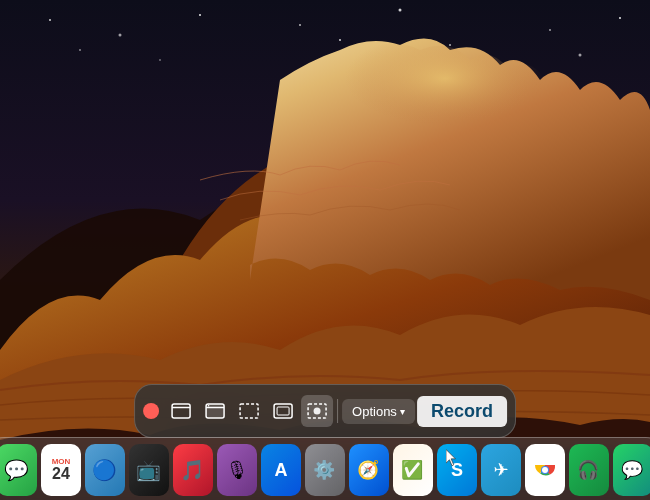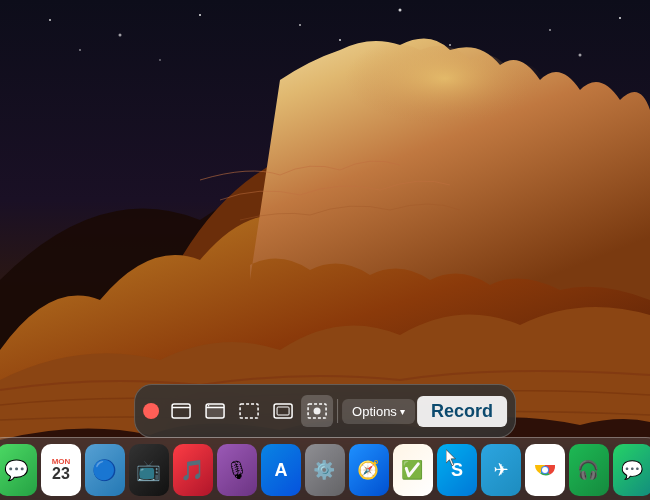--- a/index.html
+++ b/index.html
@@ -287,21 +287,21 @@
 
 <div id="dock">
 
   <div class="dock-icon dock-messages" title="Messages">
     <span style="font-size:20px; color:white;">💬</span>
   </div>
 
   <div class="dock-icon" style="background:white; color:#e74c3c;" title="Calendar">
     <span style="font-size:12px; font-weight:700; color:#e74c3c; display:flex; flex-direction:column; align-items:center; line-height:1;">
       <span style="font-size:8px; color:#e74c3c;">MON</span>
-      <span style="font-size:16px; color:#333; font-weight:700;">23</span>
+      <span style="font-size:16px; color:#333; font-weight:700;">24</span>
     </span>
   </div>
 
   <div class="dock-icon dock-finder" title="Finder">
     <span style="font-size:20px;">🔵</span>
   </div>
 
   <div class="dock-icon dock-appletv" title="Apple TV">
     <span style="font-size:20px; color:white;">📺</span>
   </div>

